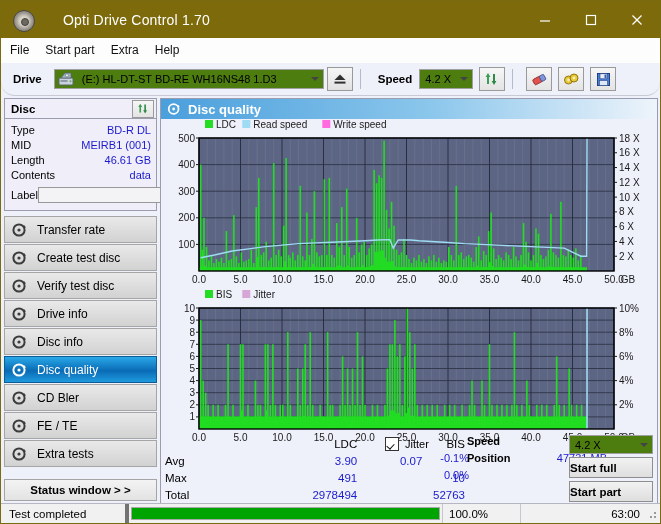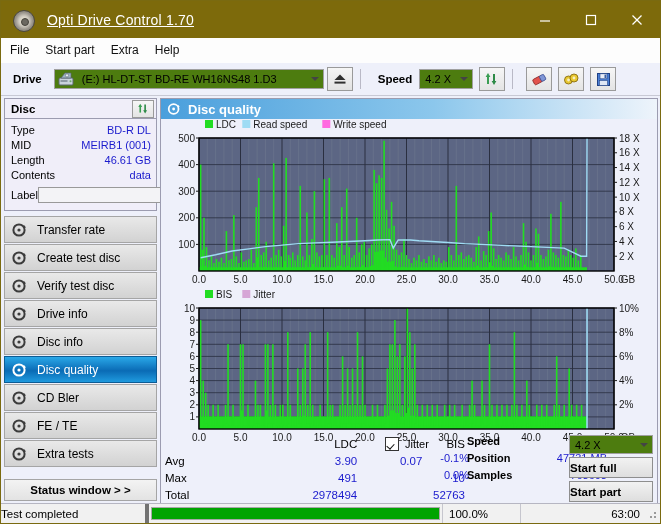--- a/index.html
+++ b/index.html
@@ -24,32 +24,32 @@
   .tb-icon{width:30px;height:26px;margin-left:8px;position:relative;}
   .tb-icon .cd{
     position:absolute;left:4px;top:3px;width:20px;height:20px;border-radius:50%;
     background:radial-gradient(circle at 50% 50%,#fbf6e0 0%,#cfcac0 35%,#9a958c 60%,#6b6860 100%);
     border:1px solid #4a4740;
   }
   .tb-icon .cd:after{
     content:"";position:absolute;left:7px;top:7px;width:6px;height:6px;border-radius:50%;
     background:#6b6860;border:1px solid #46433c;
   }
-  .tb-title{font-size:14px;margin-left:8px;letter-spacing:.2px;text-decoration:underline;}
+  .tb-title{font-size:14px;margin-left:24px;letter-spacing:.2px;}
   .tb-btns{margin-left:auto;display:flex;height:37px;}
   .tb-btn{width:46px;height:37px;display:flex;align-items:center;justify-content:center;
     color:#fff;font-size:14px;}
   .tb-btn svg{display:block;}
   
   .menubar{height:24px;background:#fdfdfd;display:flex;align-items:center;
     padding-left:9px;border-bottom:1px solid #fdfdfd;}
   .menubar div{margin-right:16px;font-size:12px;color:#111;}
   
   .toolbar{height:32px;background:#eef0fa;display:flex;align-items:center;padding:0 6px;
-    border-bottom:1px solid #c8c9d4;}
+    border-bottom:1px solid #c8c9d4;border-radius:14px;}
   .lbl{font-weight:bold;font-size:11.5px;color:#000;}
   .combo{
     height:20px;background:#4d7c0f;border:1px solid #a0a0a0;
     display:flex;align-items:center;box-sizing:border-box;position:relative;
     font-size:11px;color:#000;
   }
   .combo .cv{padding-left:5px;white-space:nowrap;overflow:hidden;}
   .combo .arw{
     position:absolute;right:4px;top:50%;margin-top:-2px;
     width:0;height:0;border-left:4px solid transparent;border-right:4px solid transparent;
@@ -1290,24 +1290,20 @@
 
             <div style="position:absolute;left:306px;top:2px;width:160px;">
               <div style="height:17px;display:flex;">
                 <span style="width:62px;font-weight:bold;">Speed</span>
                 <span class="val" style="width:78px;text-align:right;">1.75 X</span>
               </div>
               <div style="height:17px;display:flex;">
                 <span style="width:62px;font-weight:bold;">Position</span>
                 <span class="val" style="width:78px;text-align:right;">47731 MB</span>
               </div>
-              <div style="height:17px;display:flex;">
-                <span style="width:62px;font-weight:bold;">Samples</span>
-                <span class="val" style="width:78px;text-align:right;">763603</span>
-              </div>
             </div>
 
             <div style="position:absolute;right:4px;top:2px;width:84px;">
               <div class="combo" style="width:84px;height:19px;">
                 <span class="cv">4.2 X</span>
                 <span class="arw"></span>
               </div>
               <div class="btn" style="width:84px;height:21px;margin-top:3px;">
                 <span>Start full</span>
               </div>
@@ -1316,21 +1312,21 @@
               </div>
             </div>
           </div>
         </div>
 
       </div>
     </div>
   </div>
 
   <div class="statusbar">
-    <div class="sb-cell" style="width:148px;padding-left:0;border-right:4px solid #737373;">Test completed</div>
+    <div class="sb-cell" style="width:128px;padding-left:8px;border-right:4px solid #737373;">Test completed</div>
     <div class="sb-cell" style="flex:1;">
       <div class="prog-outer">
         <div class="prog-inner" id="progfill" style="width: 100%;"></div>
       </div>
     </div>
     <div class="sb-cell" style="width:78px;padding-left:6px;border-left:1px solid #c6c6ce;">100.0%</div>
     <div class="sb-cell" style="width:126px;justify-content:flex-end;padding-right:6px;border-left:1px solid #c6c6ce;text-align:right;">63:00</div>
     <div class="grip">
       <i style="left:8px;top:8px;"></i>
         <i style="left:4px;top:8px;"></i>

